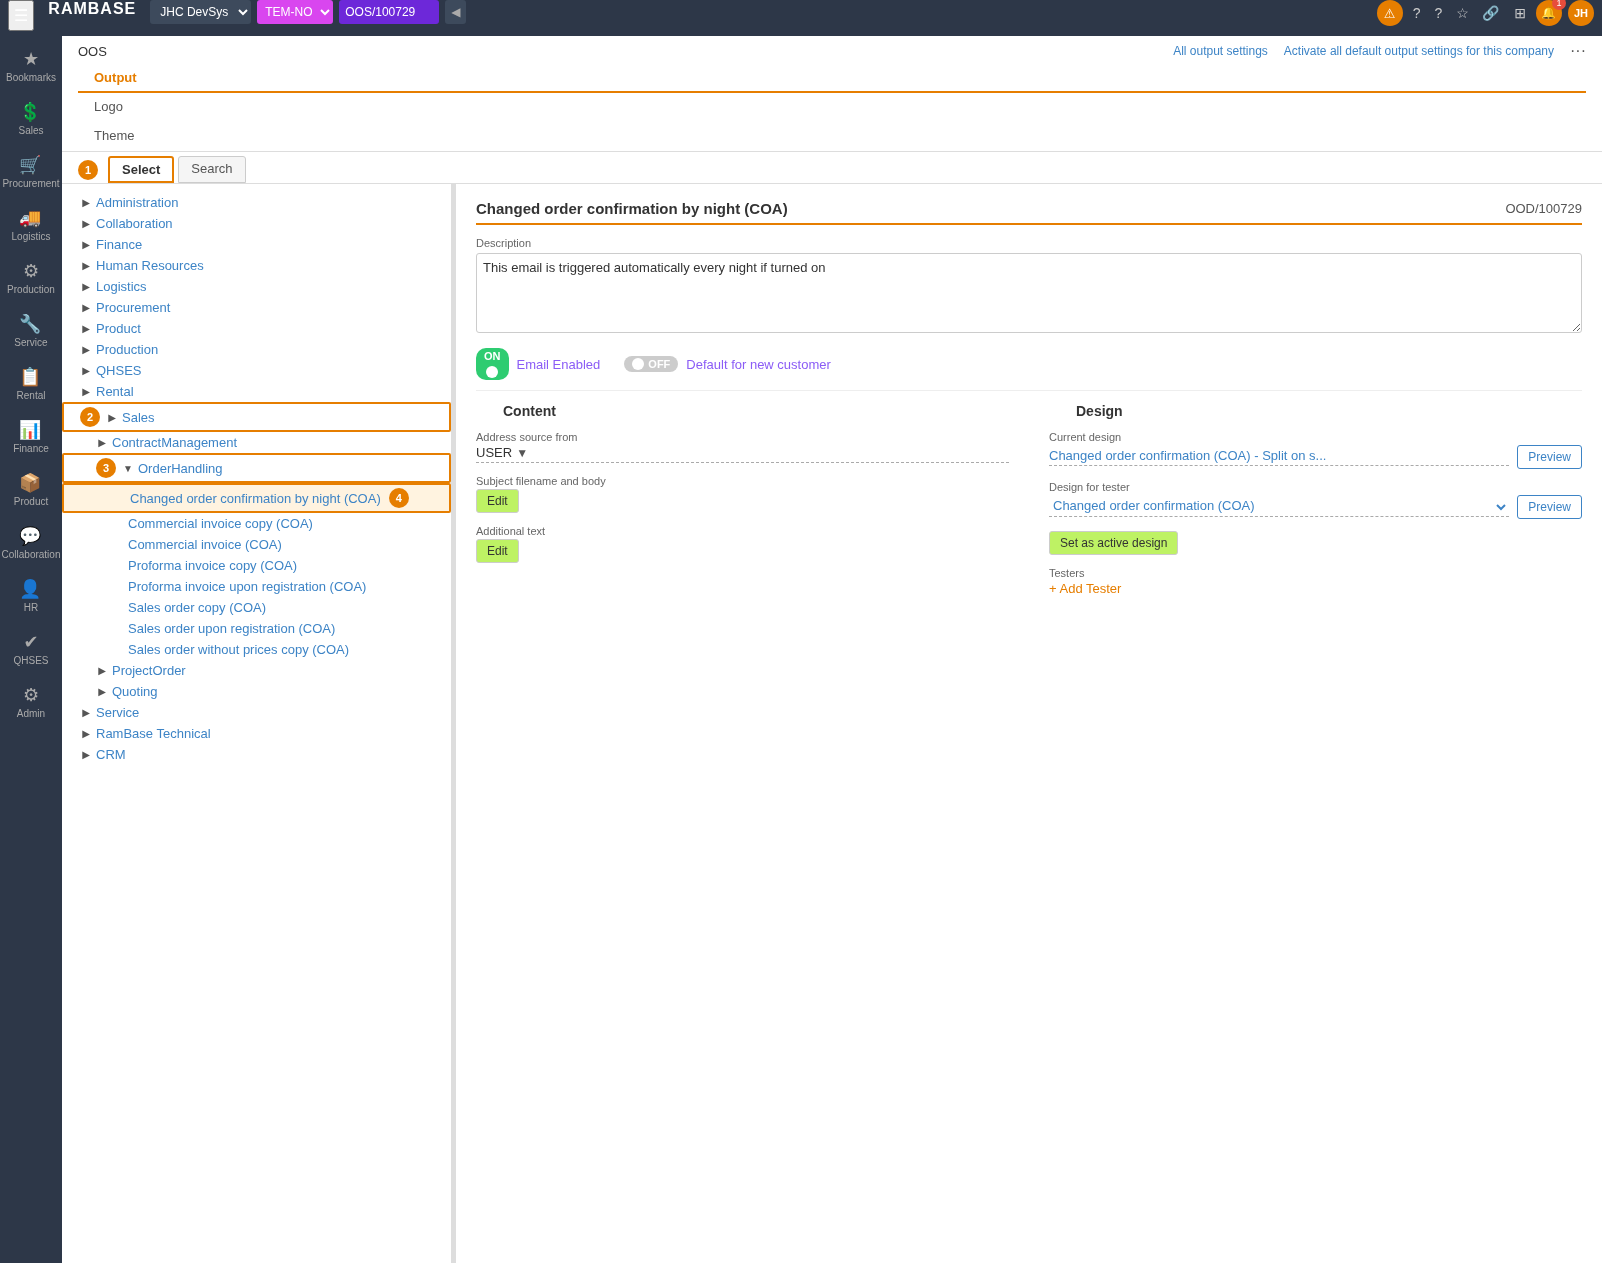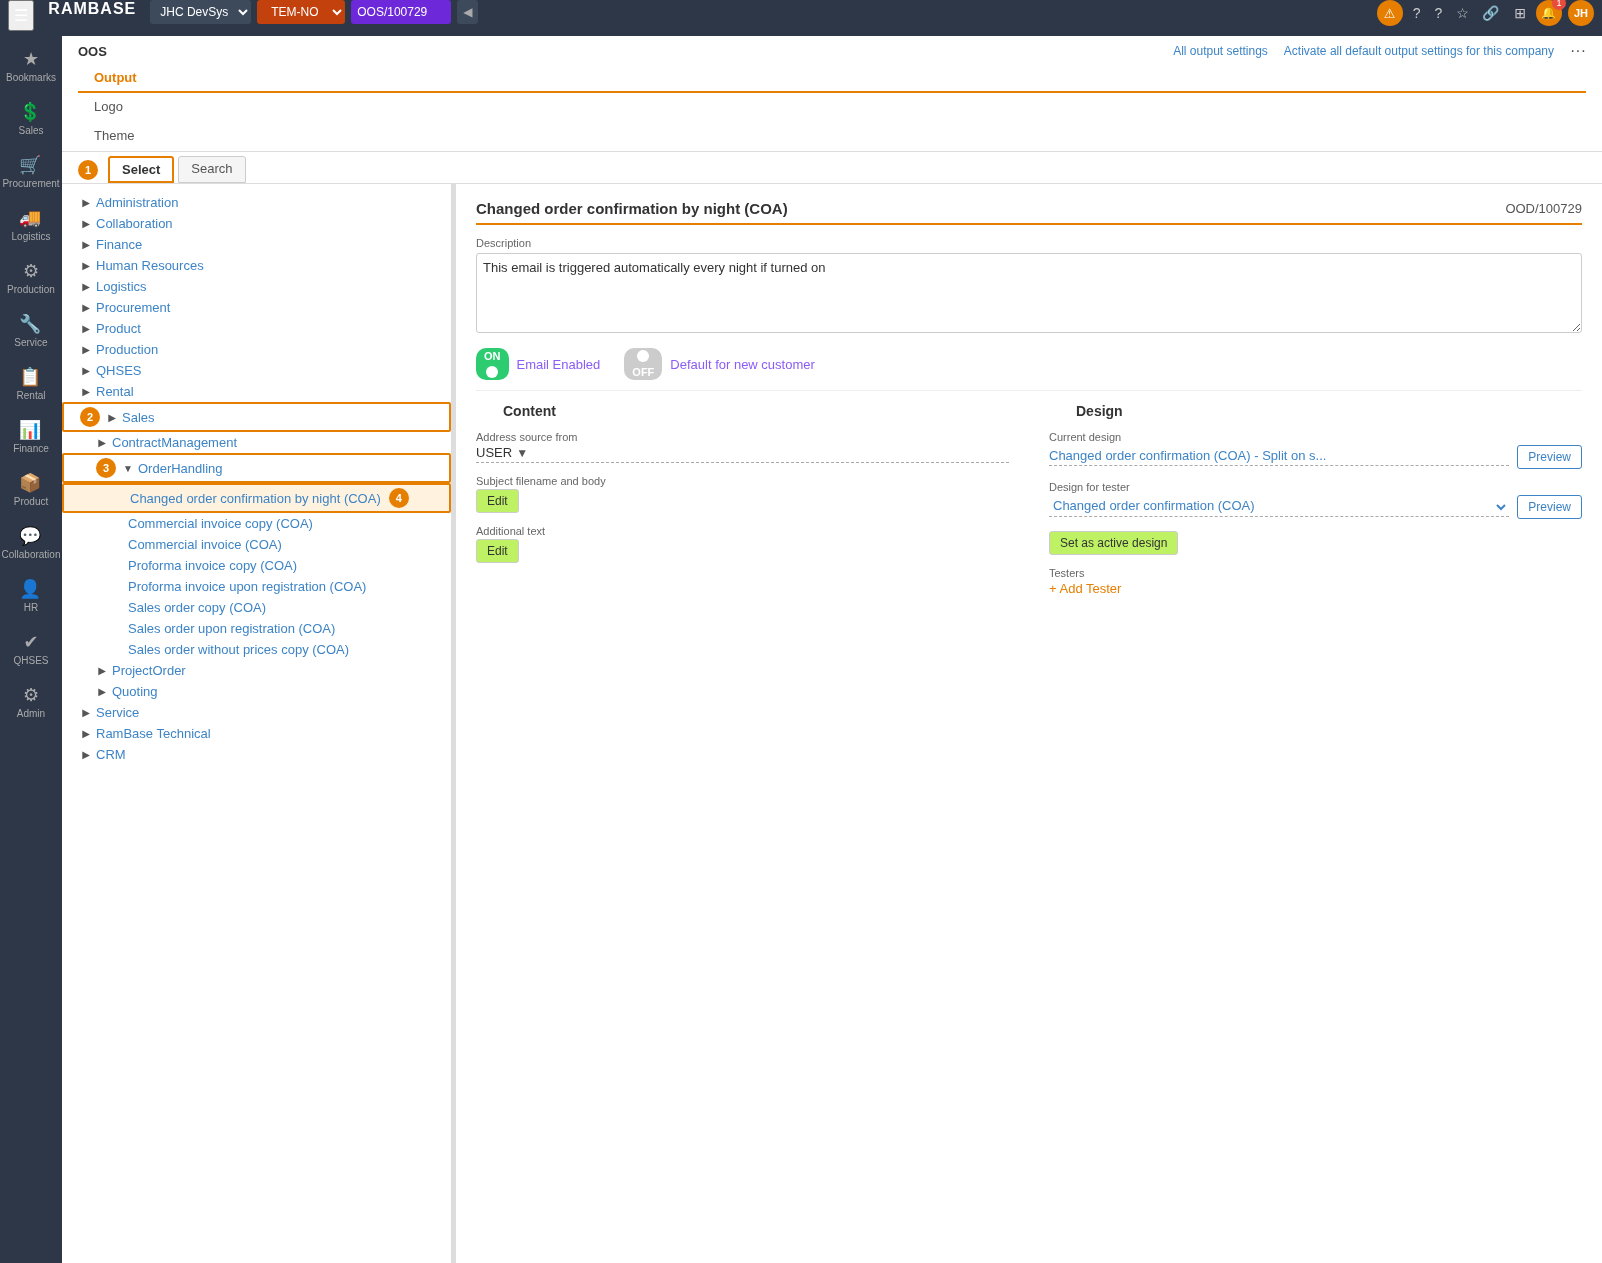--- a/index.html
+++ b/index.html
@@ -10,22 +10,22 @@
       display: flex; align-items: flex-start; background: #2d3748; height: 36px;
       padding: 0 8px; gap: 6px; position: fixed; top: 0; left: 0; right: 0; z-index: 100;
     }
     .topbar-menu-icon { color: #fff; font-size: 16px; cursor: pointer; padding: 4px; }
     .topbar-logo { color: #fff; font-weight: 900; font-size: 16px; letter-spacing: 1px; padding: 0 8px; }
     .topbar-company-select {
       background: #3d4a5c; color: #fff; border: none; border-radius: 3px;
       padding: 2px 6px; font-size: 12px; cursor: pointer; height: 24px;
     }
     .topbar-select-sm {
-      background: #c2410c; color: #fff; border: none; border-radius: 3px;
-      padding: 2px 10px; font-size: 12px; cursor: pointer; height: 24px;
+      background: #d946ef; color: #fff; border: none; border-radius: 3px;
+      padding: 2px 4px; font-size: 12px; cursor: pointer; height: 24px;
     }
     .topbar-path-input {
       background: #6d28d9; color: #fff; border: none; border-radius: 3px;
       padding: 2px 6px; font-size: 12px; height: 24px; width: 100px;
     }
     .topbar-back-btn {
       background: #3d4a5c; color: #aaa; border: none; border-radius: 3px;
       padding: 2px 6px; font-size: 12px; cursor: pointer; height: 24px;
     }
     .topbar-spacer { flex: 1; }
@@ -77,21 +77,21 @@
     }
 
     
     .oos-header {
       background: #fff; padding: 6px 16px 0 16px; border-bottom: 1px solid #ddd;
       display: flex; flex-direction: column;
     }
     .oos-title-row {
       display: flex; align-items: center; justify-content: space-between; margin-bottom: 4px;
     }
-    .oos-title { font-size: 13px; font-weight: bold; color: #333; }
+    .oos-title { font-size: 13px; font-weight: normal; color: #333; }
     .oos-header-links { display: flex; gap: 16px; align-items: center; }
     .oos-header-link { color: #3d84c6; font-size: 12px; cursor: pointer; text-decoration: none; }
     .oos-header-more { color: #555; cursor: pointer; font-size: 16px; }
 
     
     .tabs-row { display: flex; gap: 0; flex-direction: column; }
     .tab {
       padding: 6px 16px; cursor: pointer; font-size: 13px; color: #555;
       border-bottom: 2px solid transparent;
     }
@@ -159,21 +159,21 @@
     }
     .toggle-item { display: flex; align-items: center; gap: 8px; }
     .toggle-on {
       background: #2ecc71; color: #fff; border: none; border-radius: 10px;
       padding: 2px 8px; font-size: 11px; font-weight: bold; cursor: pointer;
       display: flex; align-items: center; gap: 4px; flex-direction: column;
     }
     .toggle-off {
       background: #ccc; color: #fff; border: none; border-radius: 10px;
       padding: 2px 8px; font-size: 11px; font-weight: bold; cursor: pointer;
-      display: flex; align-items: center; gap: 4px; flex-direction: column;
+      display: flex; align-items: center; gap: 4px;
     }
     .toggle-circle {
       width: 12px; height: 12px; background: #fff; border-radius: 50%;
     }
     .toggle-label { font-size: 13px; color: #8b5cf6; }
 
     .two-col { display: flex; gap: 40px; }
     .col-half { flex: 1; }
     .section-title { font-size: 14px; font-weight: bold; color: #333; margin-bottom: 12px; margin-left: 27px; }
 

